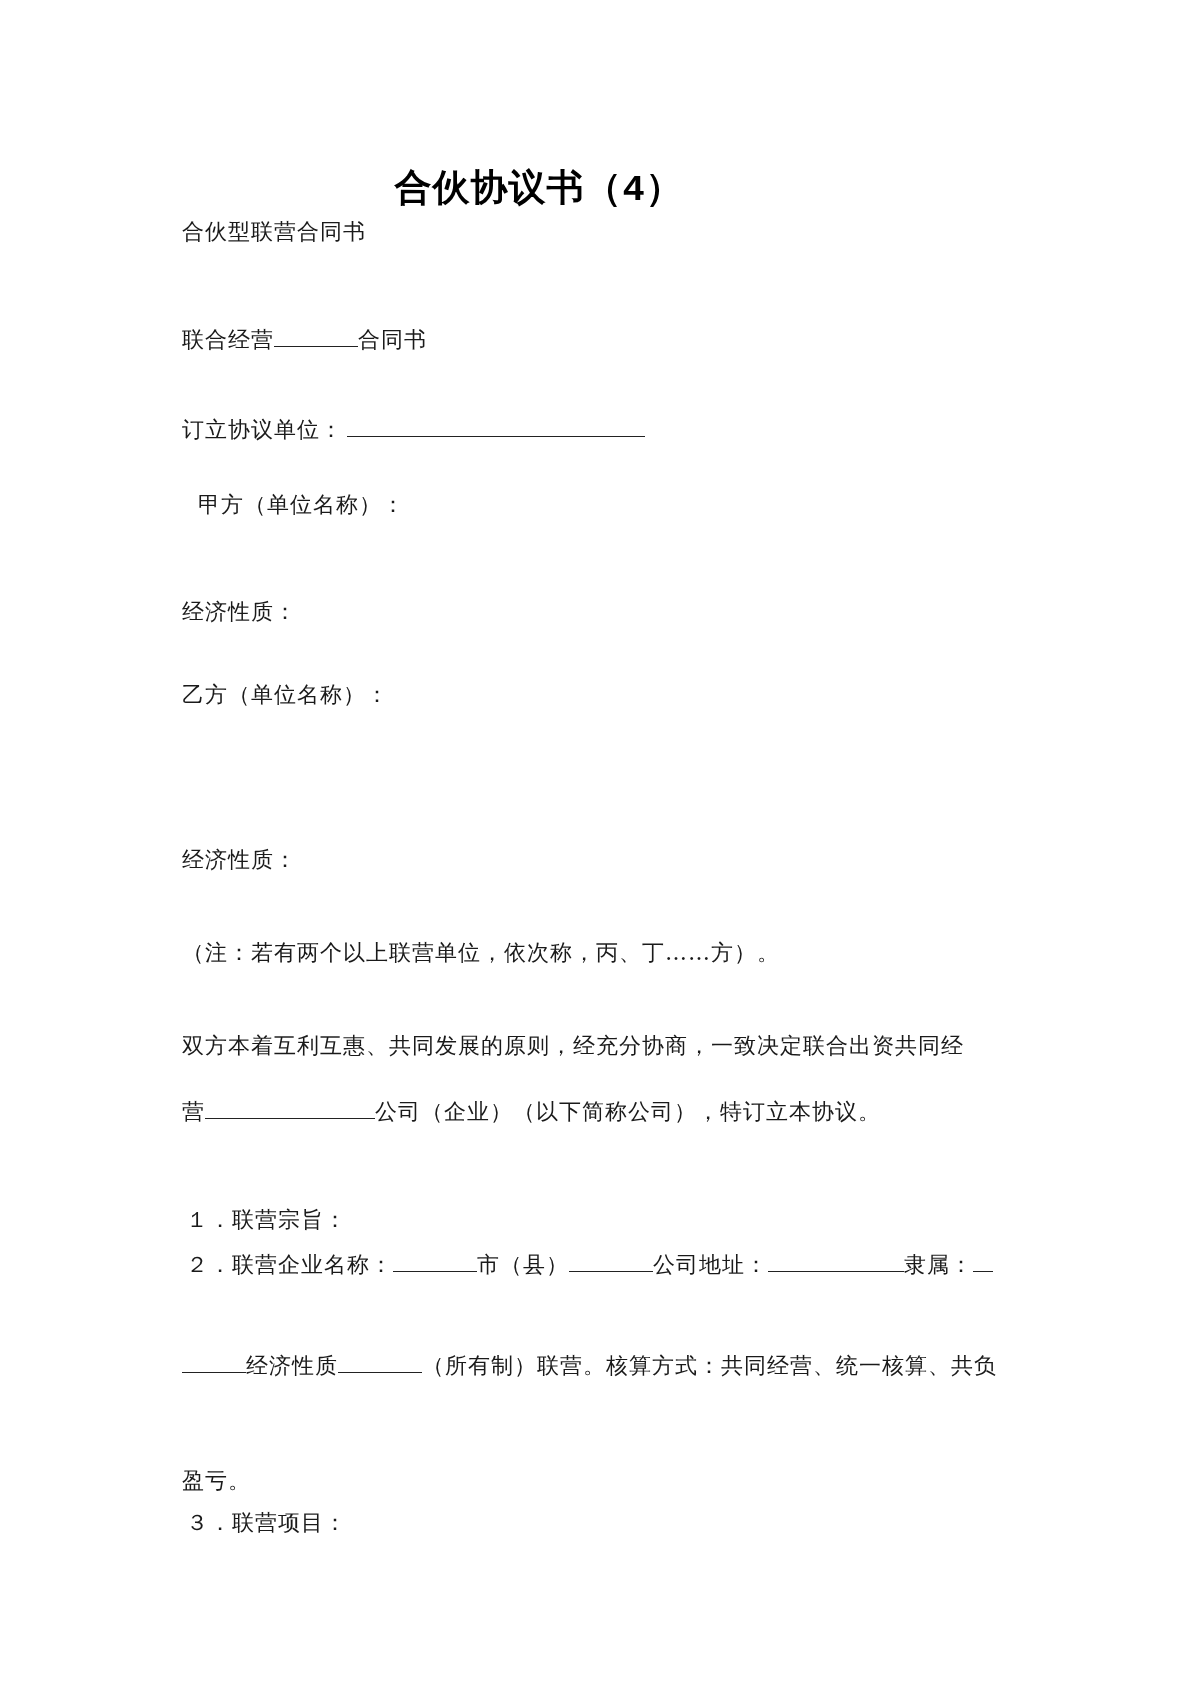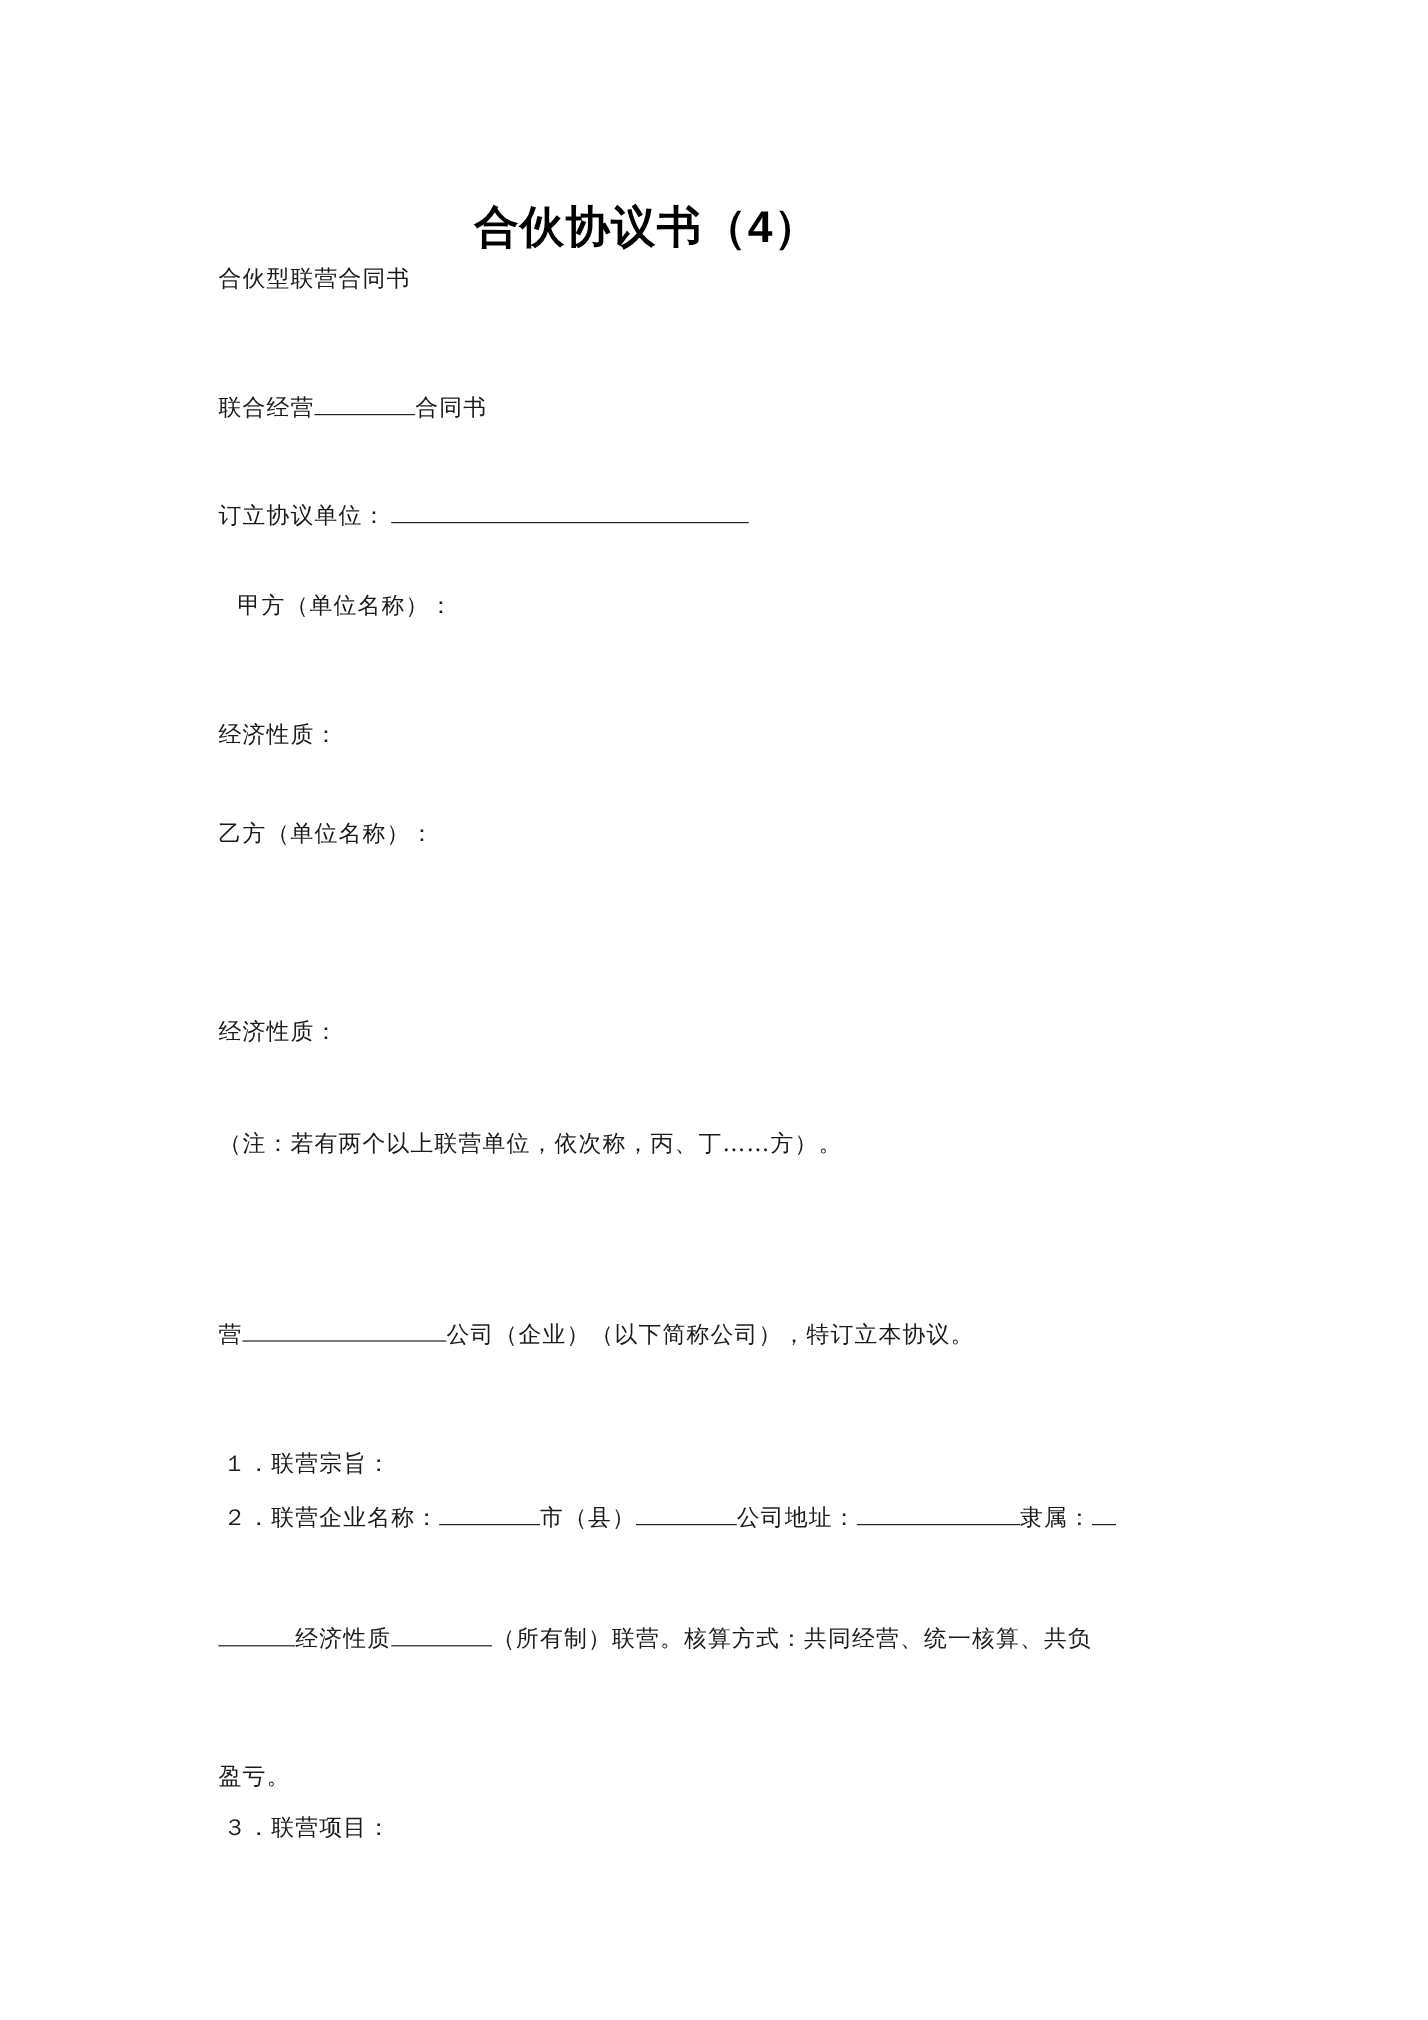--- a/index.html
+++ b/index.html
@@ -21,31 +21,31 @@
       width: 1190px;
       height: 1683px;
       background: #ffffff;
     }
     .title {
       position: absolute;
       left: 0;
       width: 1078px;
       top: 166px;
       text-align: center;
-      font-family: Liberation Sans, sans-serif;
+      font-family: Liberation Mono, monospace;
       font-weight: bold;
       font-size: 37px;
       line-height: 48px;
       color: #000000;
       letter-spacing: 1px;
     }
     .line {
       position: absolute;
       left: 182px;
-      font-size: 19px;
+      font-size: 22px;
       line-height: 26px;
       white-space: nowrap;
       color: #1a1a1a;
       letter-spacing: 1px;
     }
     .blank {
       display: inline-block;
       border-bottom: 1px solid #222222;
       height: 18px;
       vertical-align: baseline;
@@ -72,20 +72,21 @@
   <div class="line" style="top:492px;margin-left:16px;">甲方（单位名称）：</div>
 
   <div class="line" style="top:599px;">经济性质：</div>
 
   <div class="line" style="top:682px;">乙方（单位名称）：</div>
 
   <div class="line" style="top:847px;">经济性质：</div>
 
   <div class="line" style="top:940px;">（注：若有两个以上联营单位，依次称，丙、丁……方）。</div>
 
+  <div class="line" style="top:1033px;">双方本着互利互惠、共同发展的原则，经充分协商，一致决定联合出资共同经</div>
 
   <div class="line" style="top:1099px;">
     <span>营</span><span class="blank" style="width:170px;"></span><span>公司（企业）（以下简称公司），特订立本协议。</span>
   </div>
 
   <div class="line indent" style="top:1195px;margin-top:12px;">１．联营宗旨：</div>
 
   <div class="line indent" style="top:1252px;">
     <span>２．联营企业名称：</span><span class="blank" style="width:84px;"></span><span>市（县）</span><span class="blank" style="width:84px;"></span><span>公司地址：</span><span class="blank" style="width:136px;"></span><span>隶属：</span><span class="blank" style="width:20px;"></span>
   </div>

